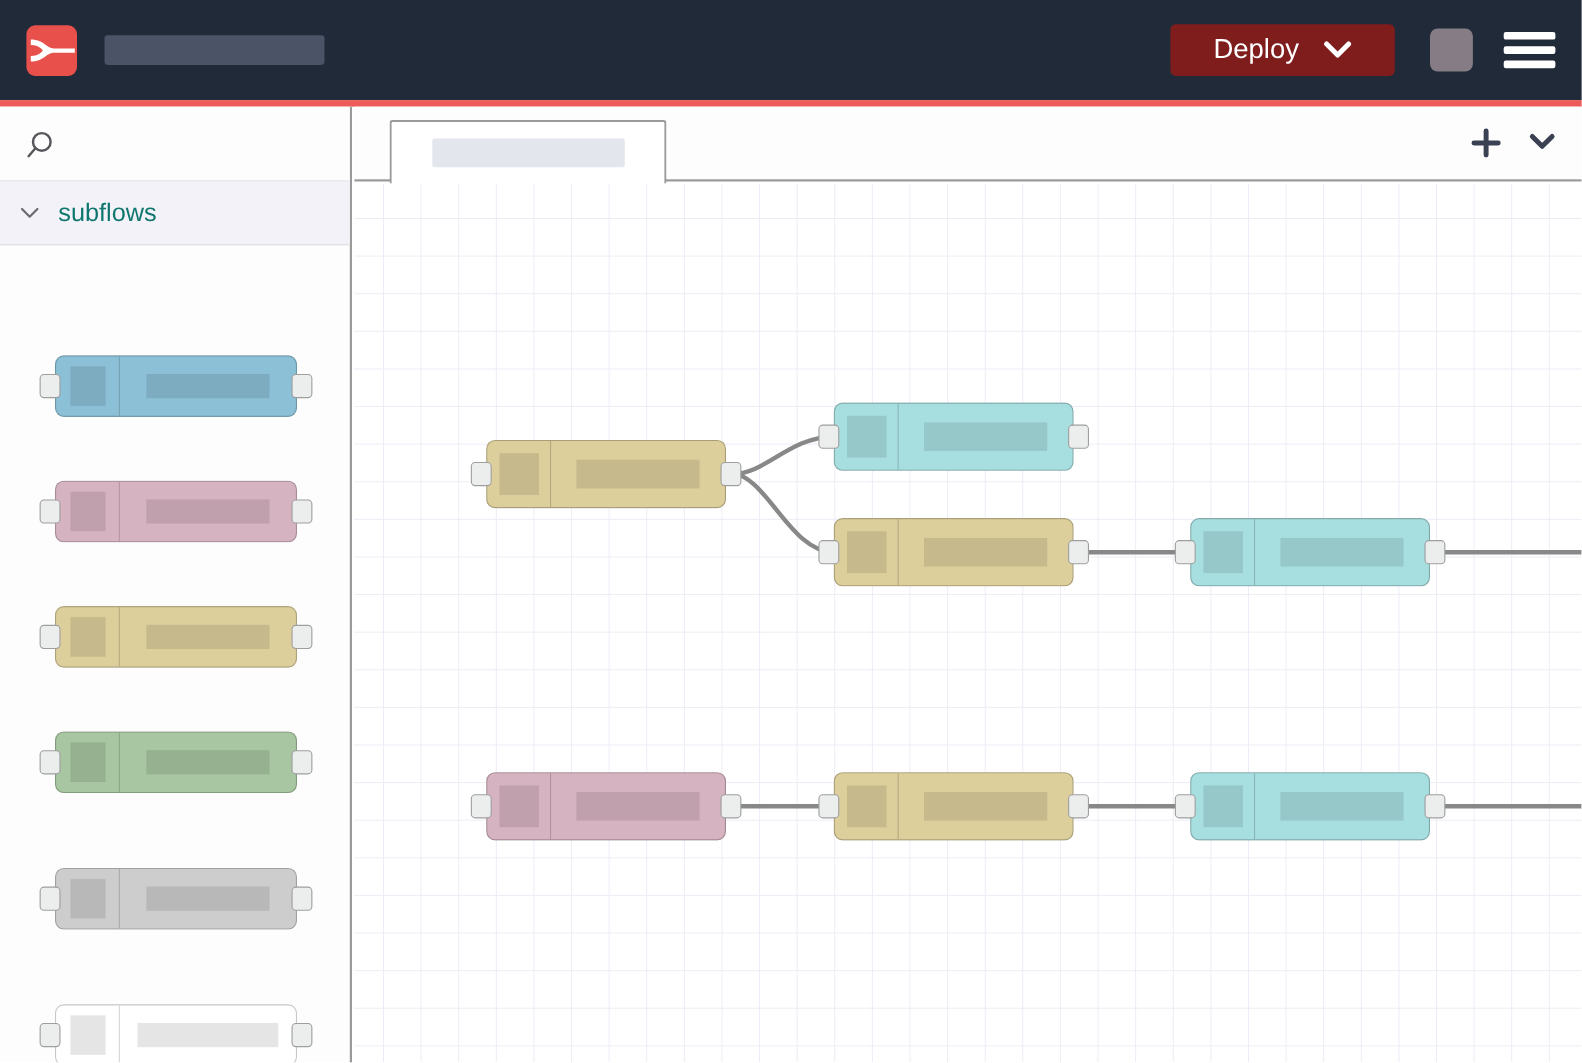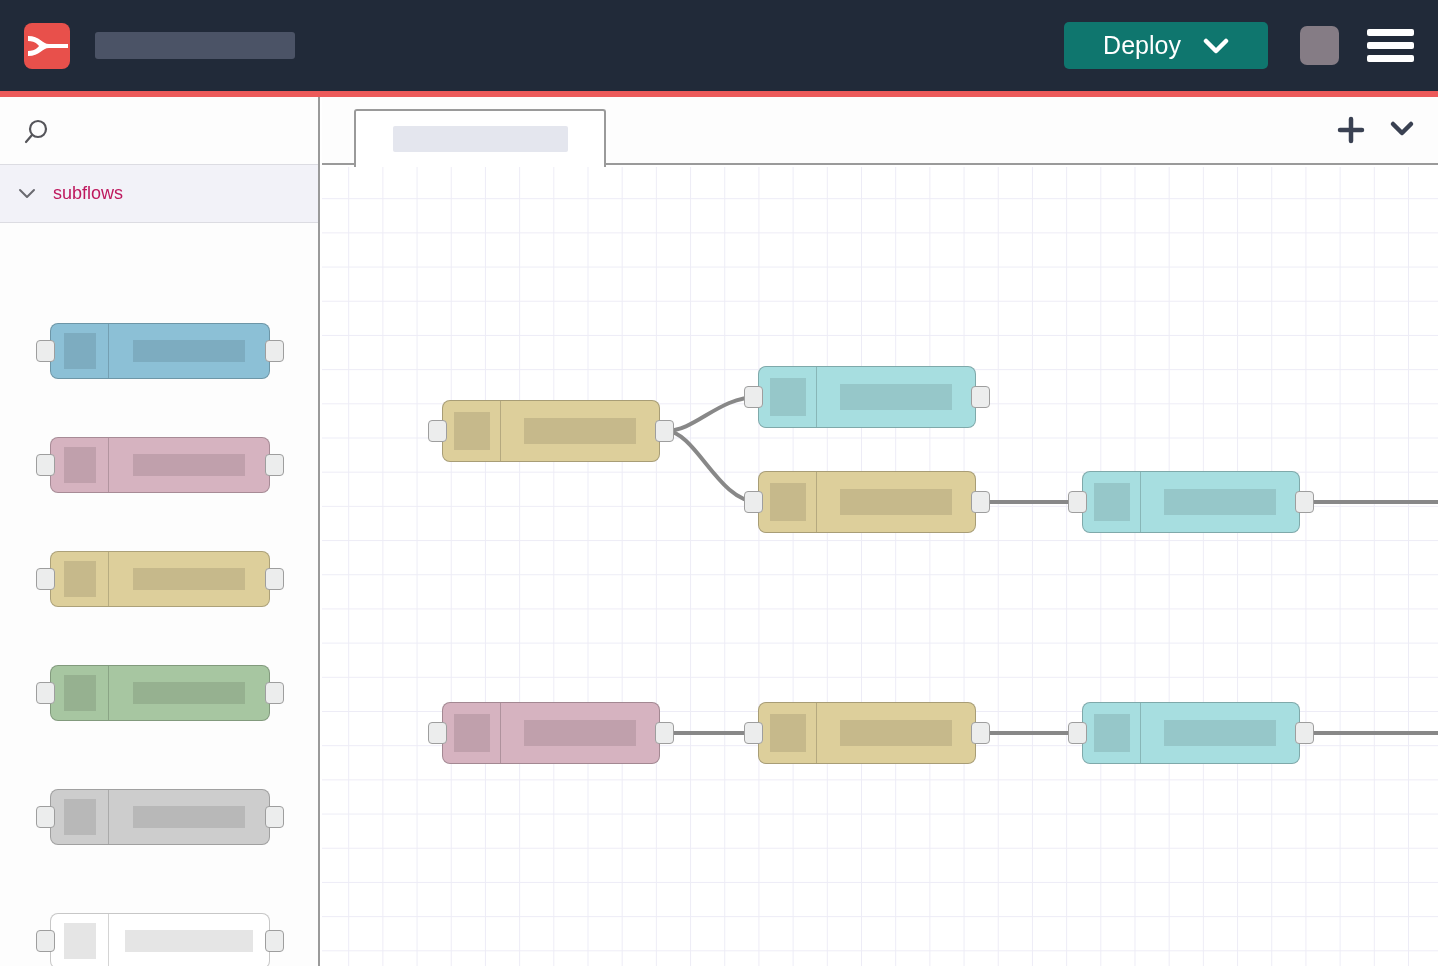--- a/index.html
+++ b/index.html
@@ -52,21 +52,21 @@
     left: 95px; top: 32px;
     width: 200px; height: 27px;
     background: #4b5366;
     border-radius: 3px;
   }
 
   .deploy-btn {
     position: absolute;
     left: 1064px; top: 22px;
     width: 204px; height: 47px;
-    background: #0f766e;
+    background: #7f1d1d;
     border: none;
     border-radius: 5px;
     color: #ffffff;
     font-family: "Liberation Sans", sans-serif;
     font-size: 25px;
     display: flex;
     align-items: center;
     justify-content: center;
     gap: 22px;
     cursor: pointer;
@@ -133,22 +133,22 @@
   }
   .cat-chevron {
     margin-left: 16px;
     width: 22px;
     display: flex;
     align-items: center;
     justify-content: center;
   }
   .cat-label {
     margin-left: 15px;
-    font-size: 18px;
-    color: #be185d;
+    font-size: 23px;
+    color: #0f766e;
     font-family: "Liberation Sans", sans-serif;
   }
 
   .palette-list {
     position: relative;
     padding-top: 0;
   }
 
   
   .pnode {

